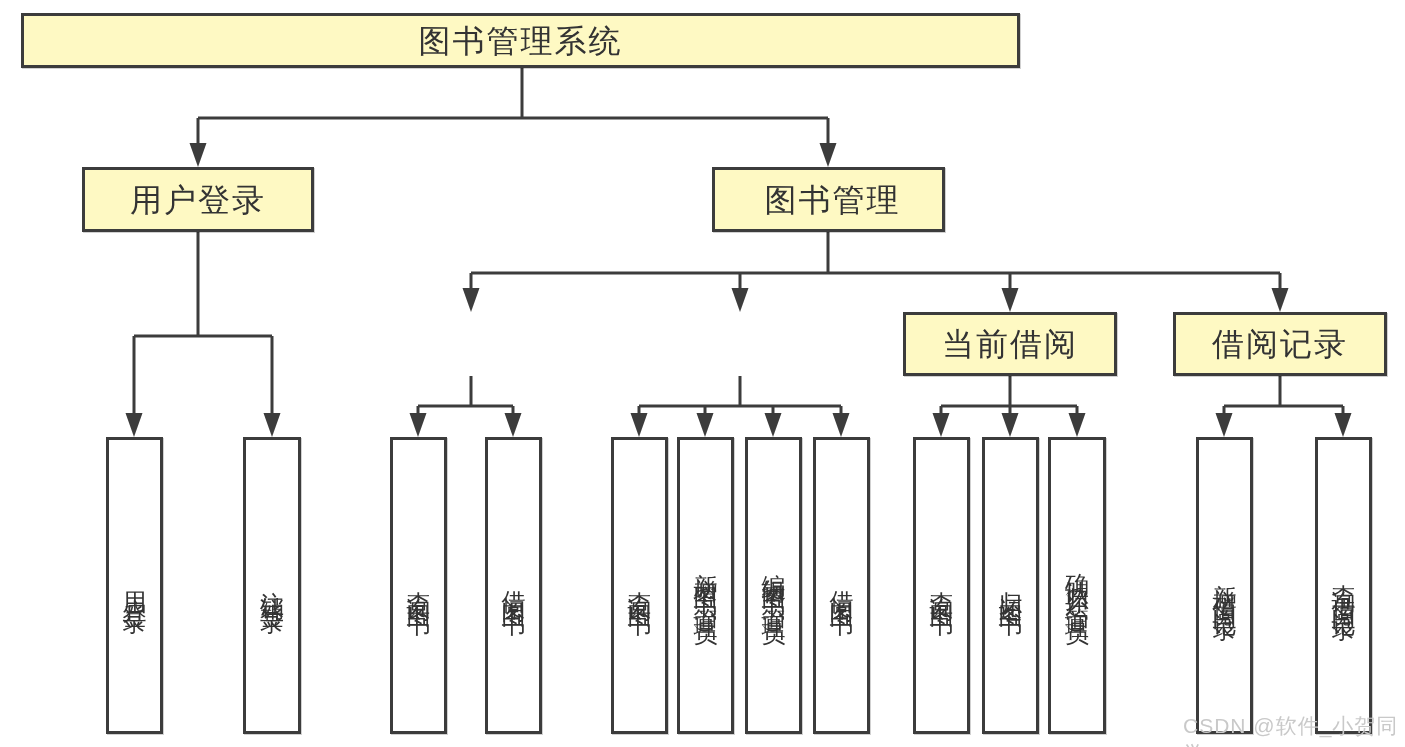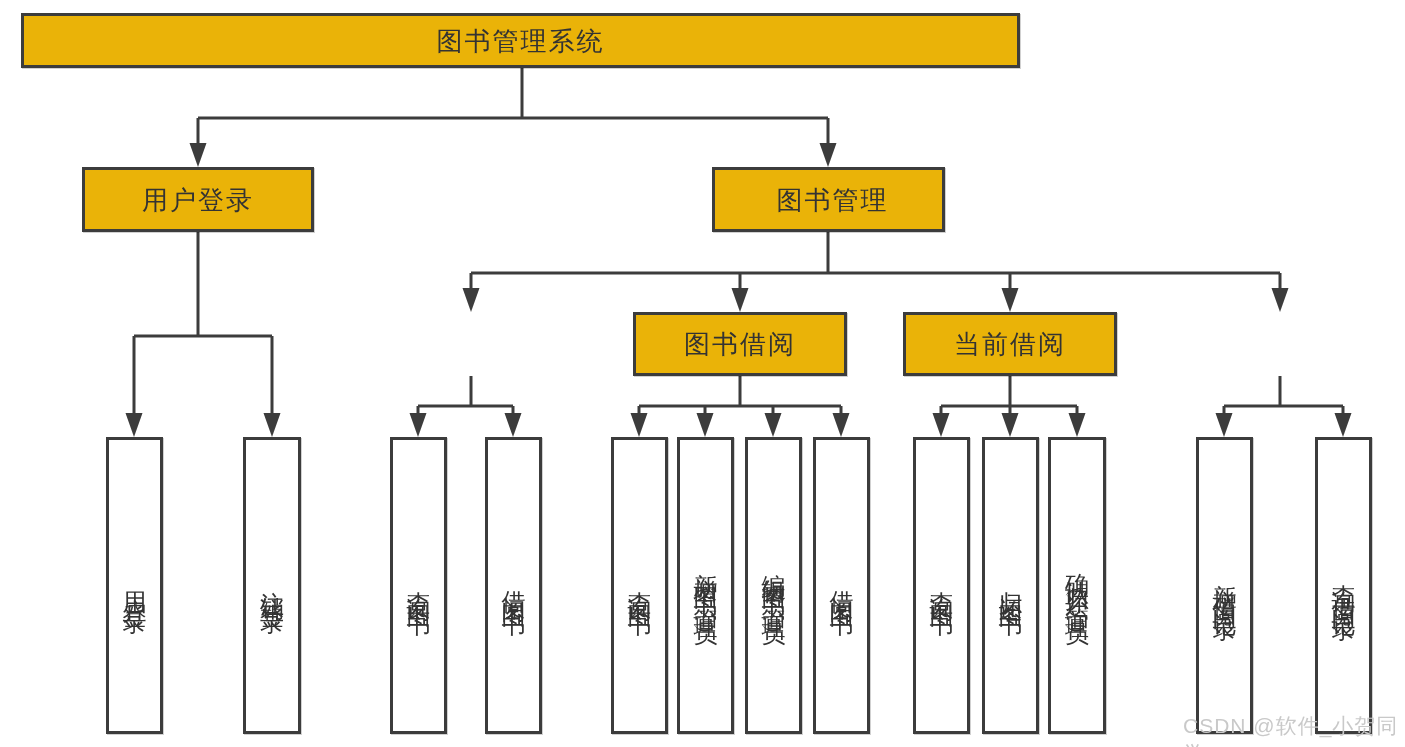--- a/index.html
+++ b/index.html
@@ -11,23 +11,23 @@
     position:relative; width:1405px; height:747px; overflow:hidden;
     background:var(--background);
     font-family:"Liberation Sans", sans-serif;
     color:var(--text);
   }
   svg.wires{position:absolute; left:0; top:0; z-index:1;}
   .wire{fill:none; stroke:var(--line); stroke-width:3;}
   .arrowhead{fill:var(--line); stroke:none;}
   .hnode{
     position:absolute; z-index:2; box-sizing:border-box;
-    background:#eab308; border:3px solid var(--border);
+    background:#fef9c3; border:3px solid var(--border);
     display:flex; align-items:center; justify-content:center;
-    font-size:26px; letter-spacing:2px; line-height:1;
+    font-size:32px; letter-spacing:2px; line-height:1;
     box-shadow:1px 1px 0 rgba(0,0,0,0.18);
   }
   .vnode{
     position:absolute; z-index:2; box-sizing:border-box;
     top:437px; height:297px; background:#fff;
     border:3px solid var(--border);
     display:flex; align-items:center; justify-content:center;
     box-shadow:1px 1px 0 rgba(0,0,0,0.18);
   }
   .vnode>span{
@@ -85,22 +85,22 @@
       <polygon class="arrowhead" points="1215.5,413 1232.5,413 1224,437"></polygon>
       <polygon class="arrowhead" points="1334.5,413 1351.5,413 1343,437"></polygon>
     </g>
   </svg>
 
   <div class="hnode" style="left:21px; top:13px; width:999px; height:55px;">图书管理系统</div>
 
   <div class="hnode" style="left:82px; top:167px; width:232px; height:65px;">用户登录</div>
   <div class="hnode" style="left:712px; top:167px; width:233px; height:65px;padding-left:8px;">图书管理</div>
 
-  <div class="hnode" style="left:633px; top:312px; width:214px; height:64px;">图书借阅</div>
   <div class="hnode" style="left:903px; top:312px; width:214px; height:64px;">当前借阅</div>
+  <div class="hnode" style="left:1173px; top:312px; width:214px; height:64px;">借阅记录</div>
 
   <div class="vnode" style="left:106px; width:57px;">
     <span>用户登录</span>
   </div>
   <div class="vnode" style="left:243px; width:58px;">
     <span>注销登录</span>
   </div>
 
   <div class="vnode" style="left:390px; width:57px;">
     <span>查询图书</span>

